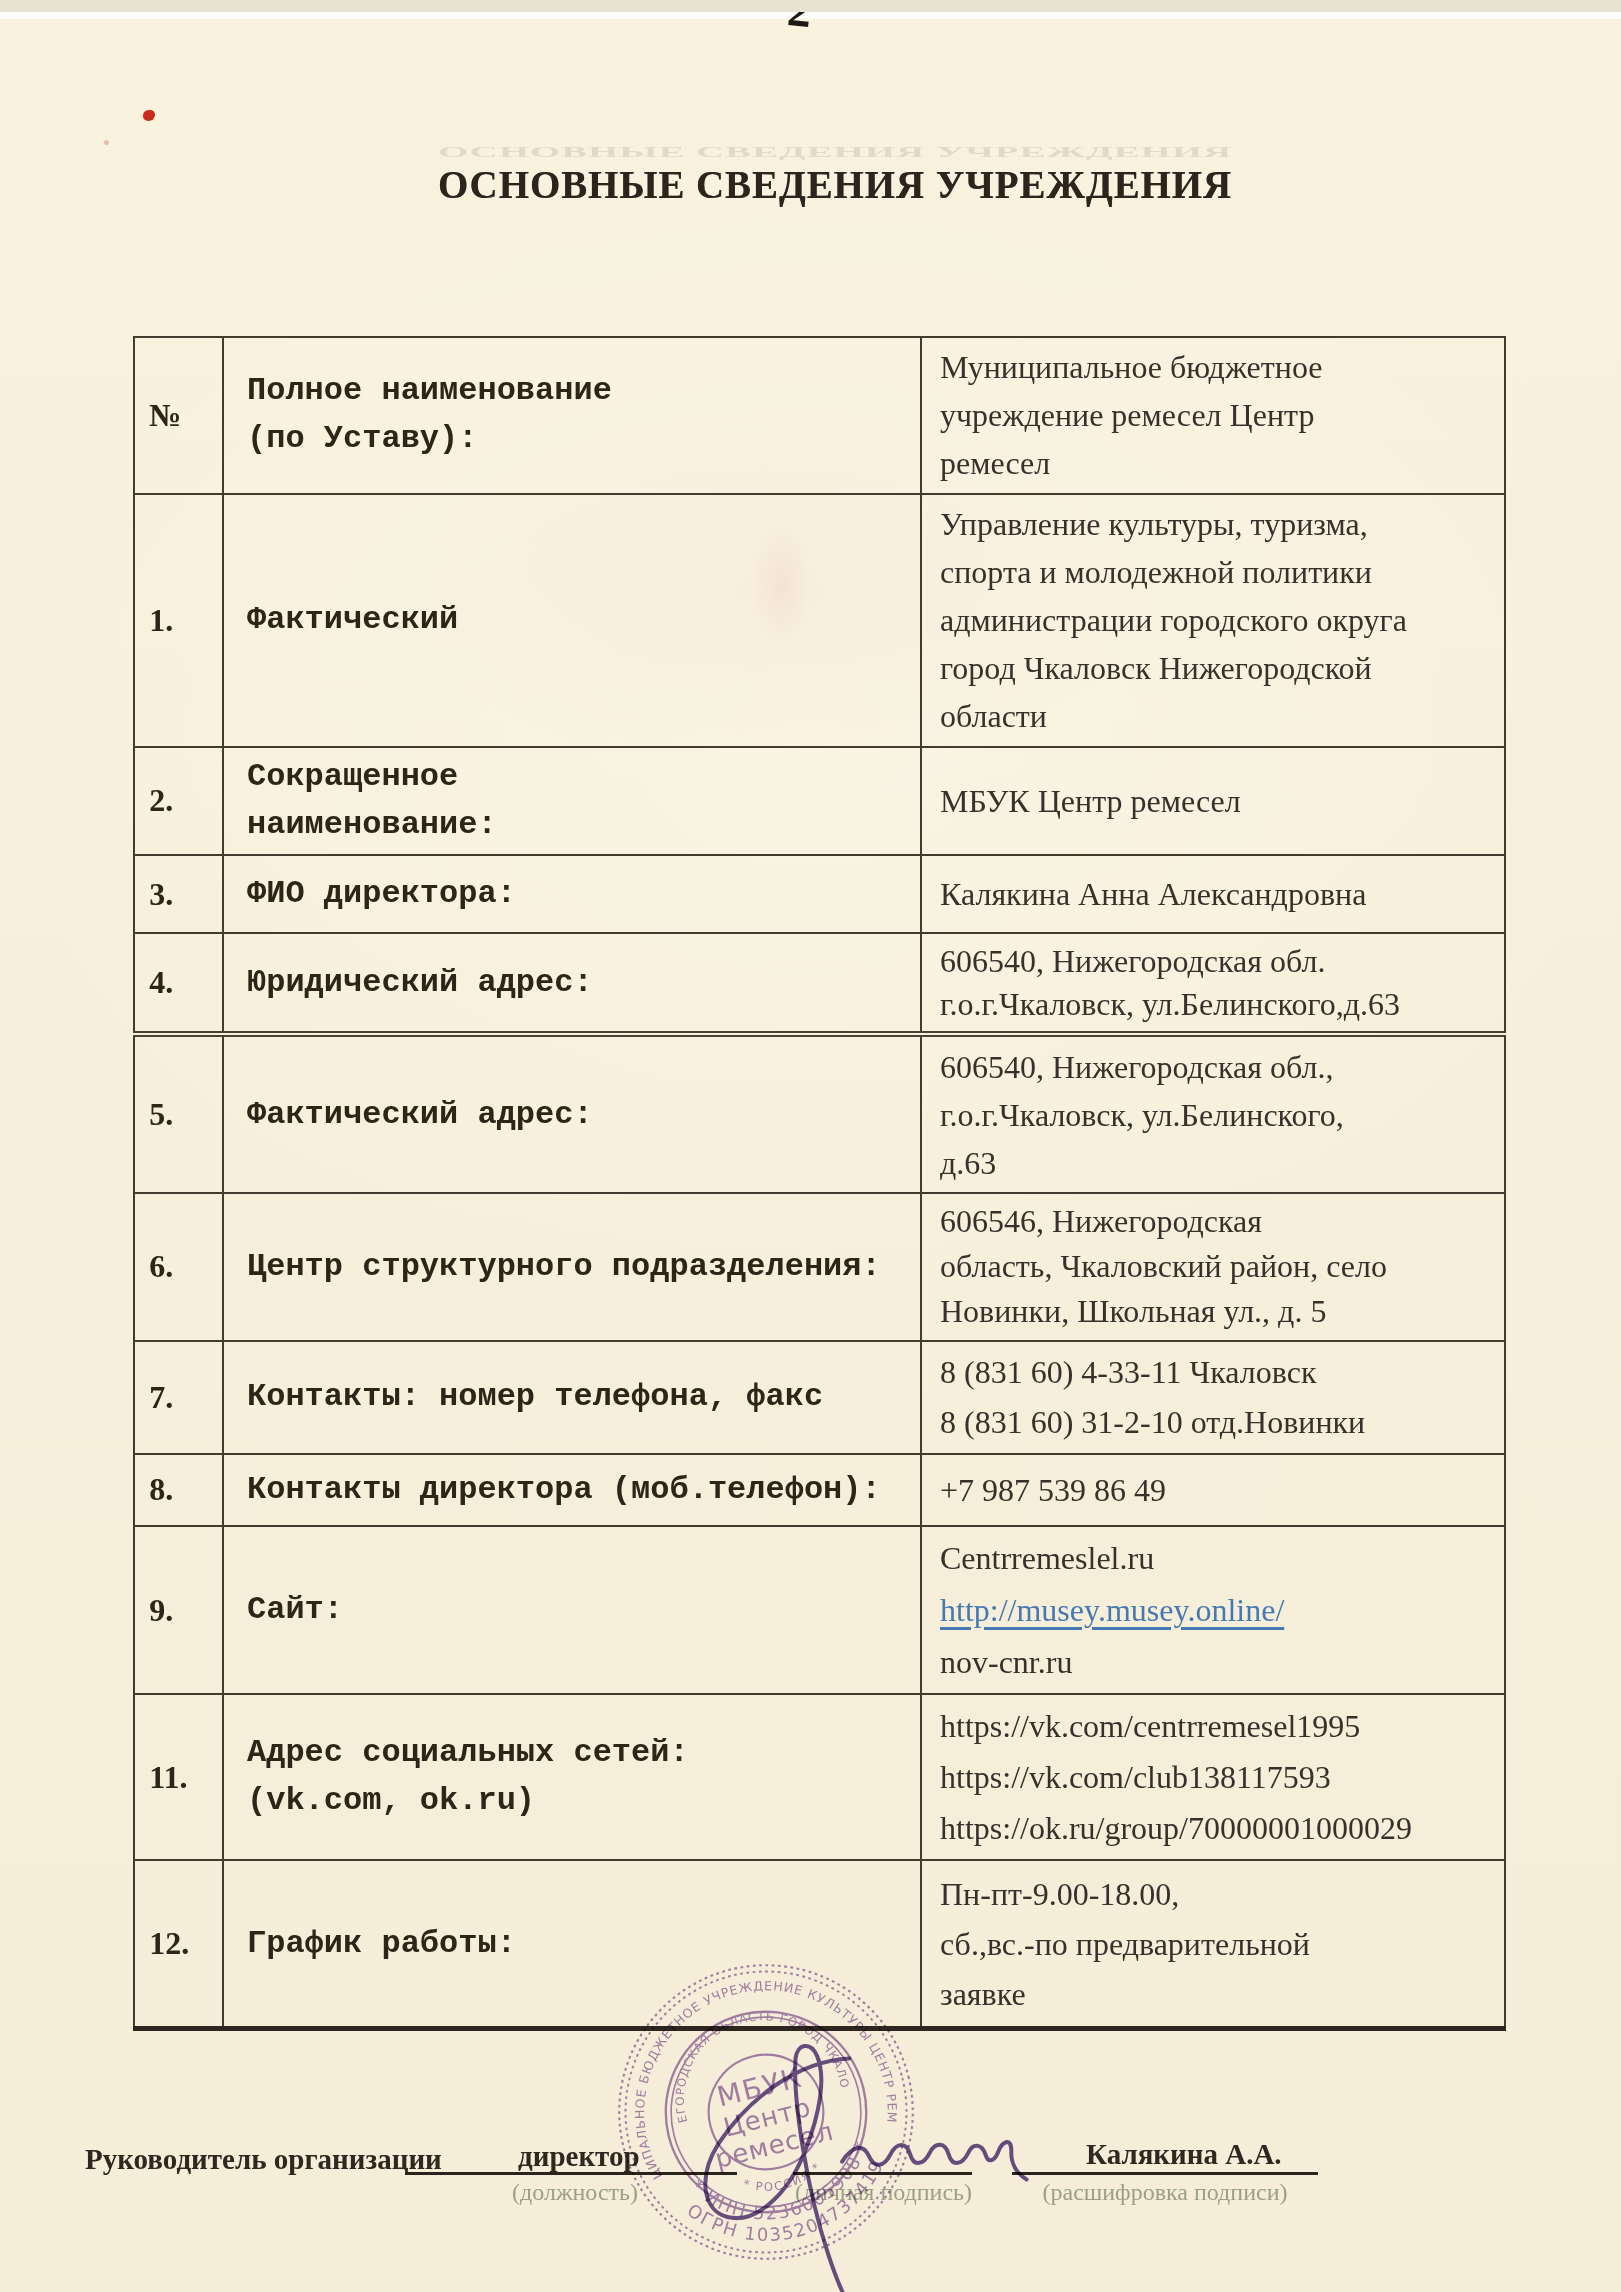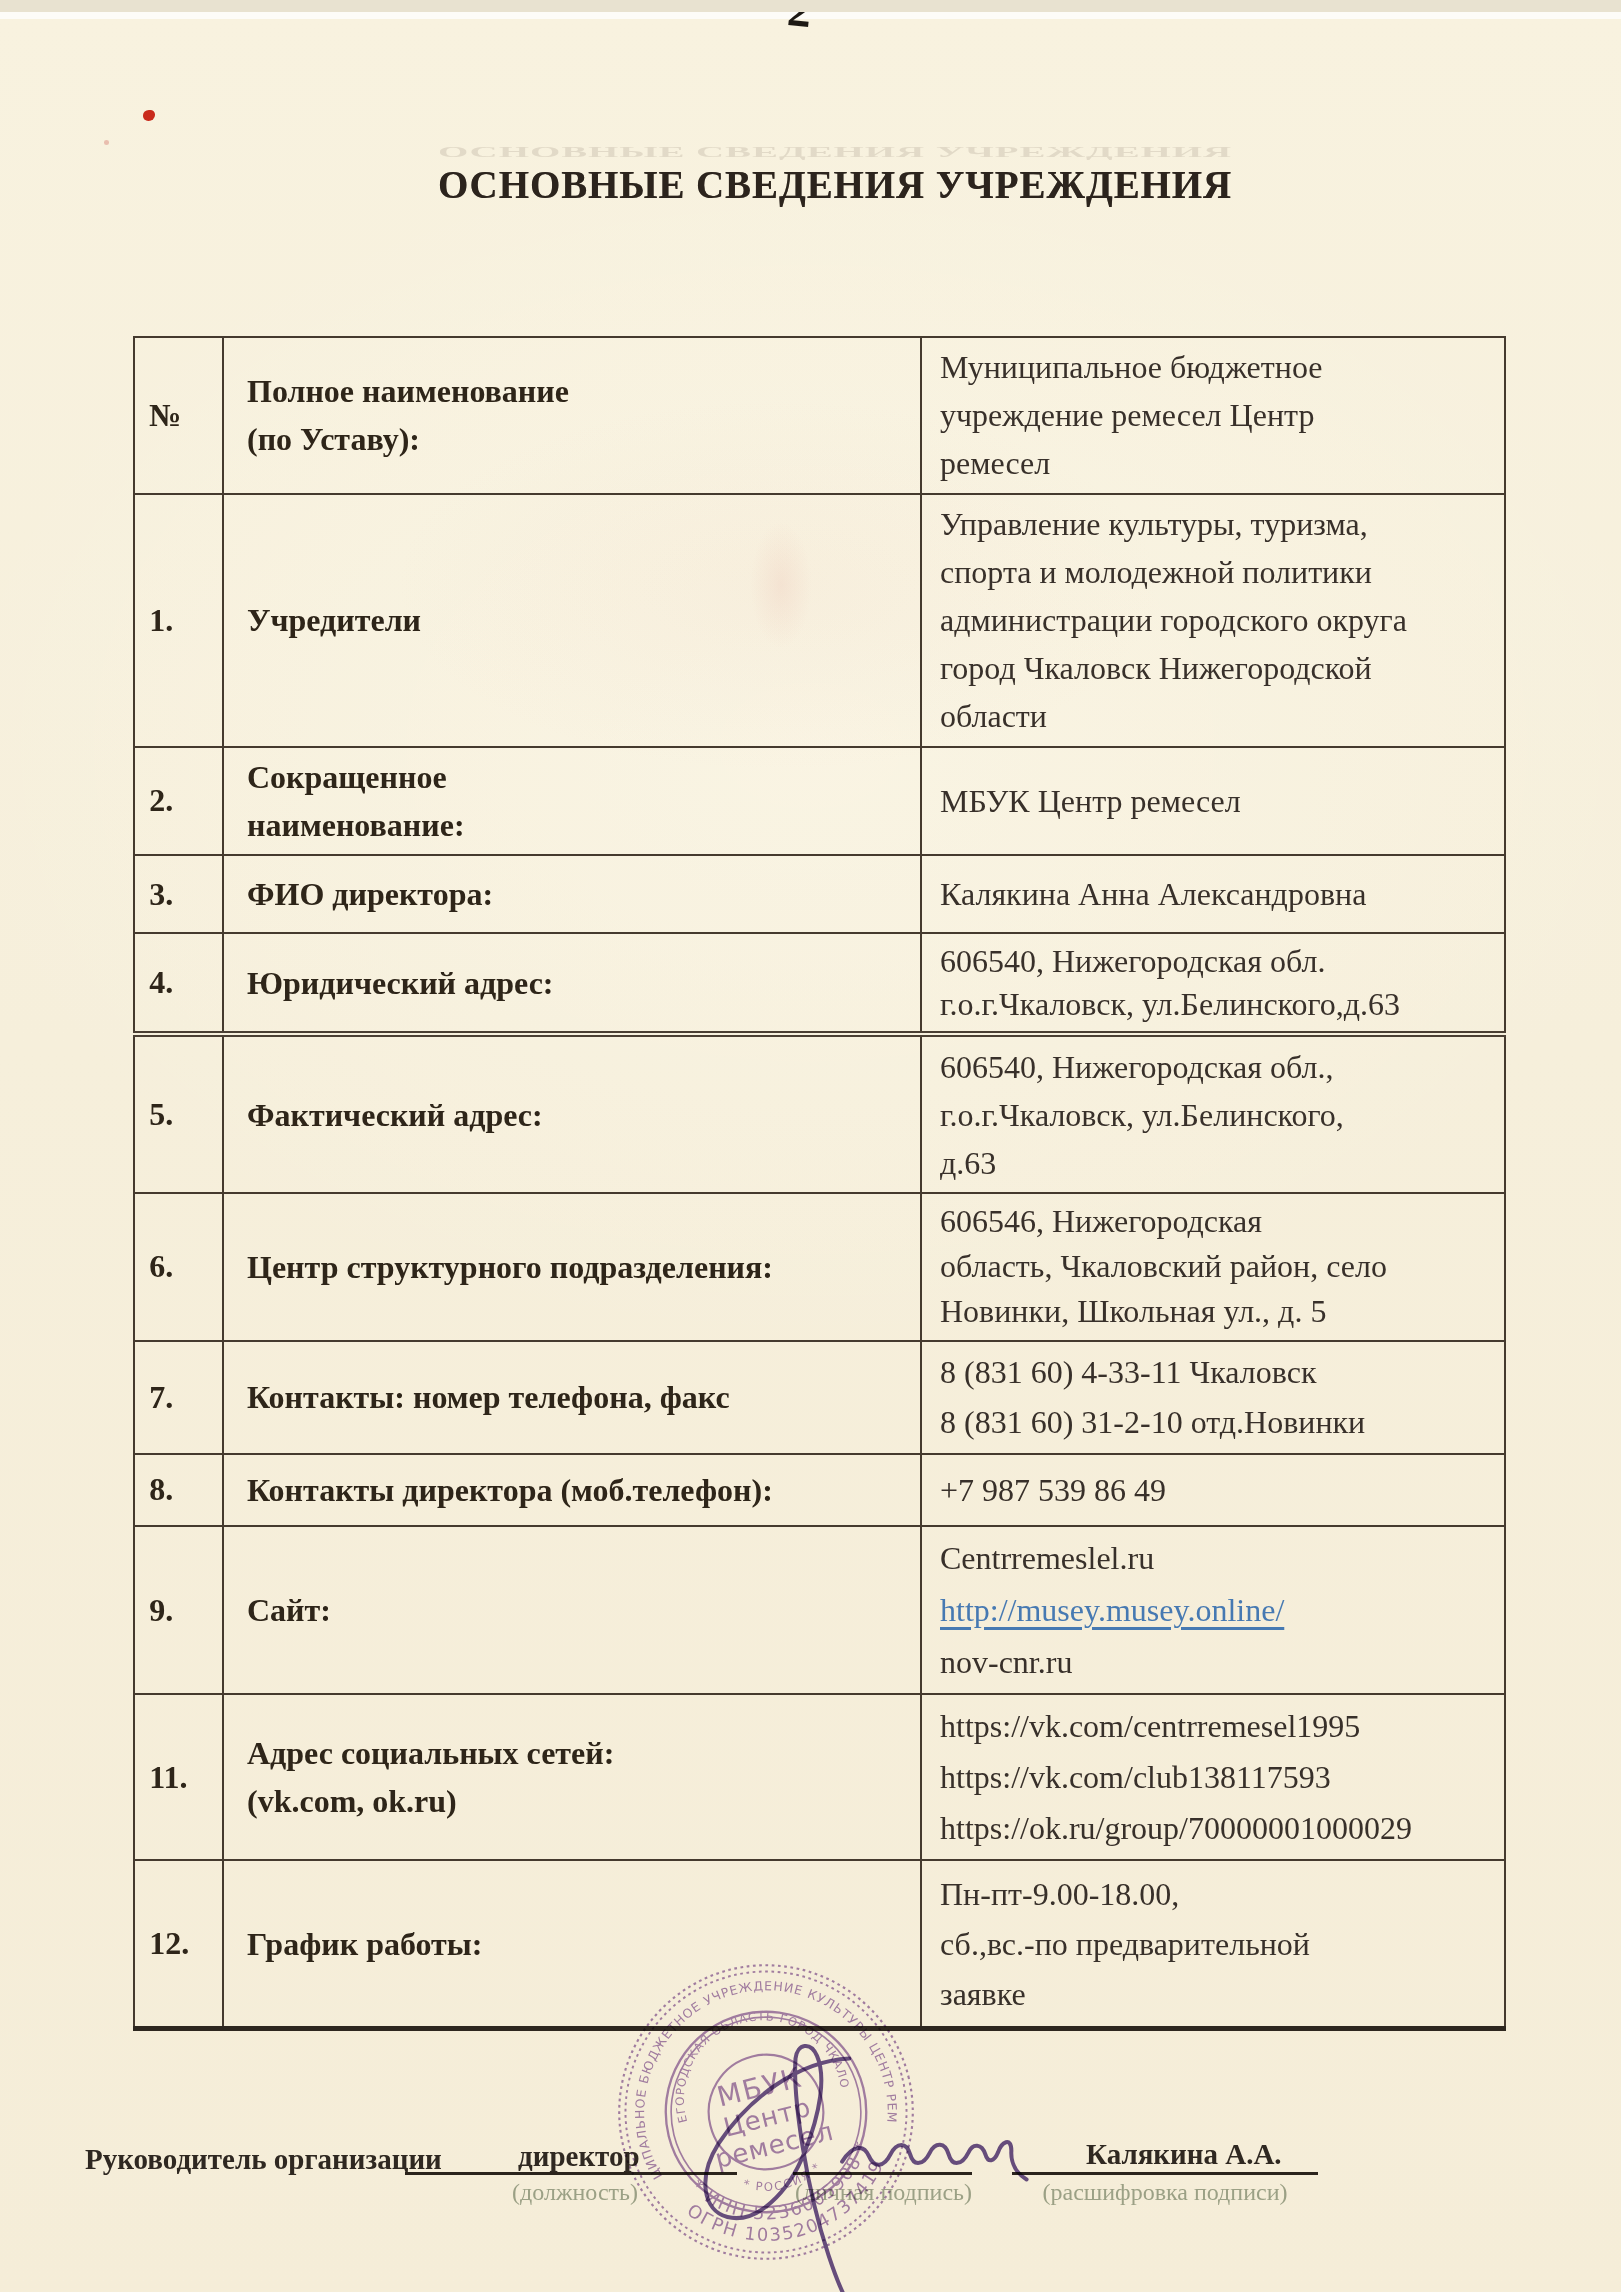--- a/index.html
+++ b/index.html
@@ -41,21 +41,21 @@
   }
   .doc-table td{
     border:2.7px solid #453a2e;
     vertical-align:middle;
     padding:5.4px 7.2px 5.4px 18px;
     overflow:hidden;
   }
   .doc-table td.cnum{padding-left:14.3px;font-weight:700;color:#2e2519;}
   .doc-table td.clabel{padding-left:23px;}
   .doc-table .tline{white-space:nowrap;line-height:48px;}
-  .doc-table .clabel .tline{font-weight:700;color:#2e2519;line-height:48px;}
+  .doc-table .clabel .tline{font-weight:700;color:#2e2519;line-height:48px;font-family:Liberation Mono, monospace;}
   .doc-table .link{color:#4679b2;text-decoration:underline;text-decoration-thickness:2.7px;text-underline-offset:6.3px;cursor:pointer;}
   tr.r0{height:149px;} tr.r1{height:244px;} tr.r2{height:106px;} tr.r3{height:78px;}
   tr.r4{height:94px;} tr.r5{height:152px;} tr.r6{height:148px;} tr.r7{height:110px;}
   tr.r8{height:72px;} tr.r9{height:161px;} tr.r10{height:116px;} tr.r11{height:165px;}
   tr.r12{height:168px;}
   tr.r4 td{border-bottom:6.3px double #4a3f33;}
   tr.r4 .tline{line-height:43px;}
   tr.r6 .tline{line-height:45px;}
   tr.r7 .tline{line-height:50px;}
   tr.r9 .cvalue .tline{line-height:52px;}
@@ -111,21 +111,21 @@
               <div class="tline">ремесел</div>
             </div>
           </td>
       </tr>
       <tr class="r1">
         <td class="cnum">
             <div>1.</div>
           </td>
         <td class="clabel">
             <div>
-              <div class="tline">Учредители</div>
+              <div class="tline">Фактический</div>
             </div>
           </td>
         <td class="cvalue">
             <div>
               <div class="tline">Управление культуры, туризма,</div>
               <div class="tline">спорта и молодежной политики</div>
               <div class="tline">администрации городского округа</div>
               <div class="tline">город Чкаловск Нижегородской</div>
               <div class="tline">области</div>
             </div>

